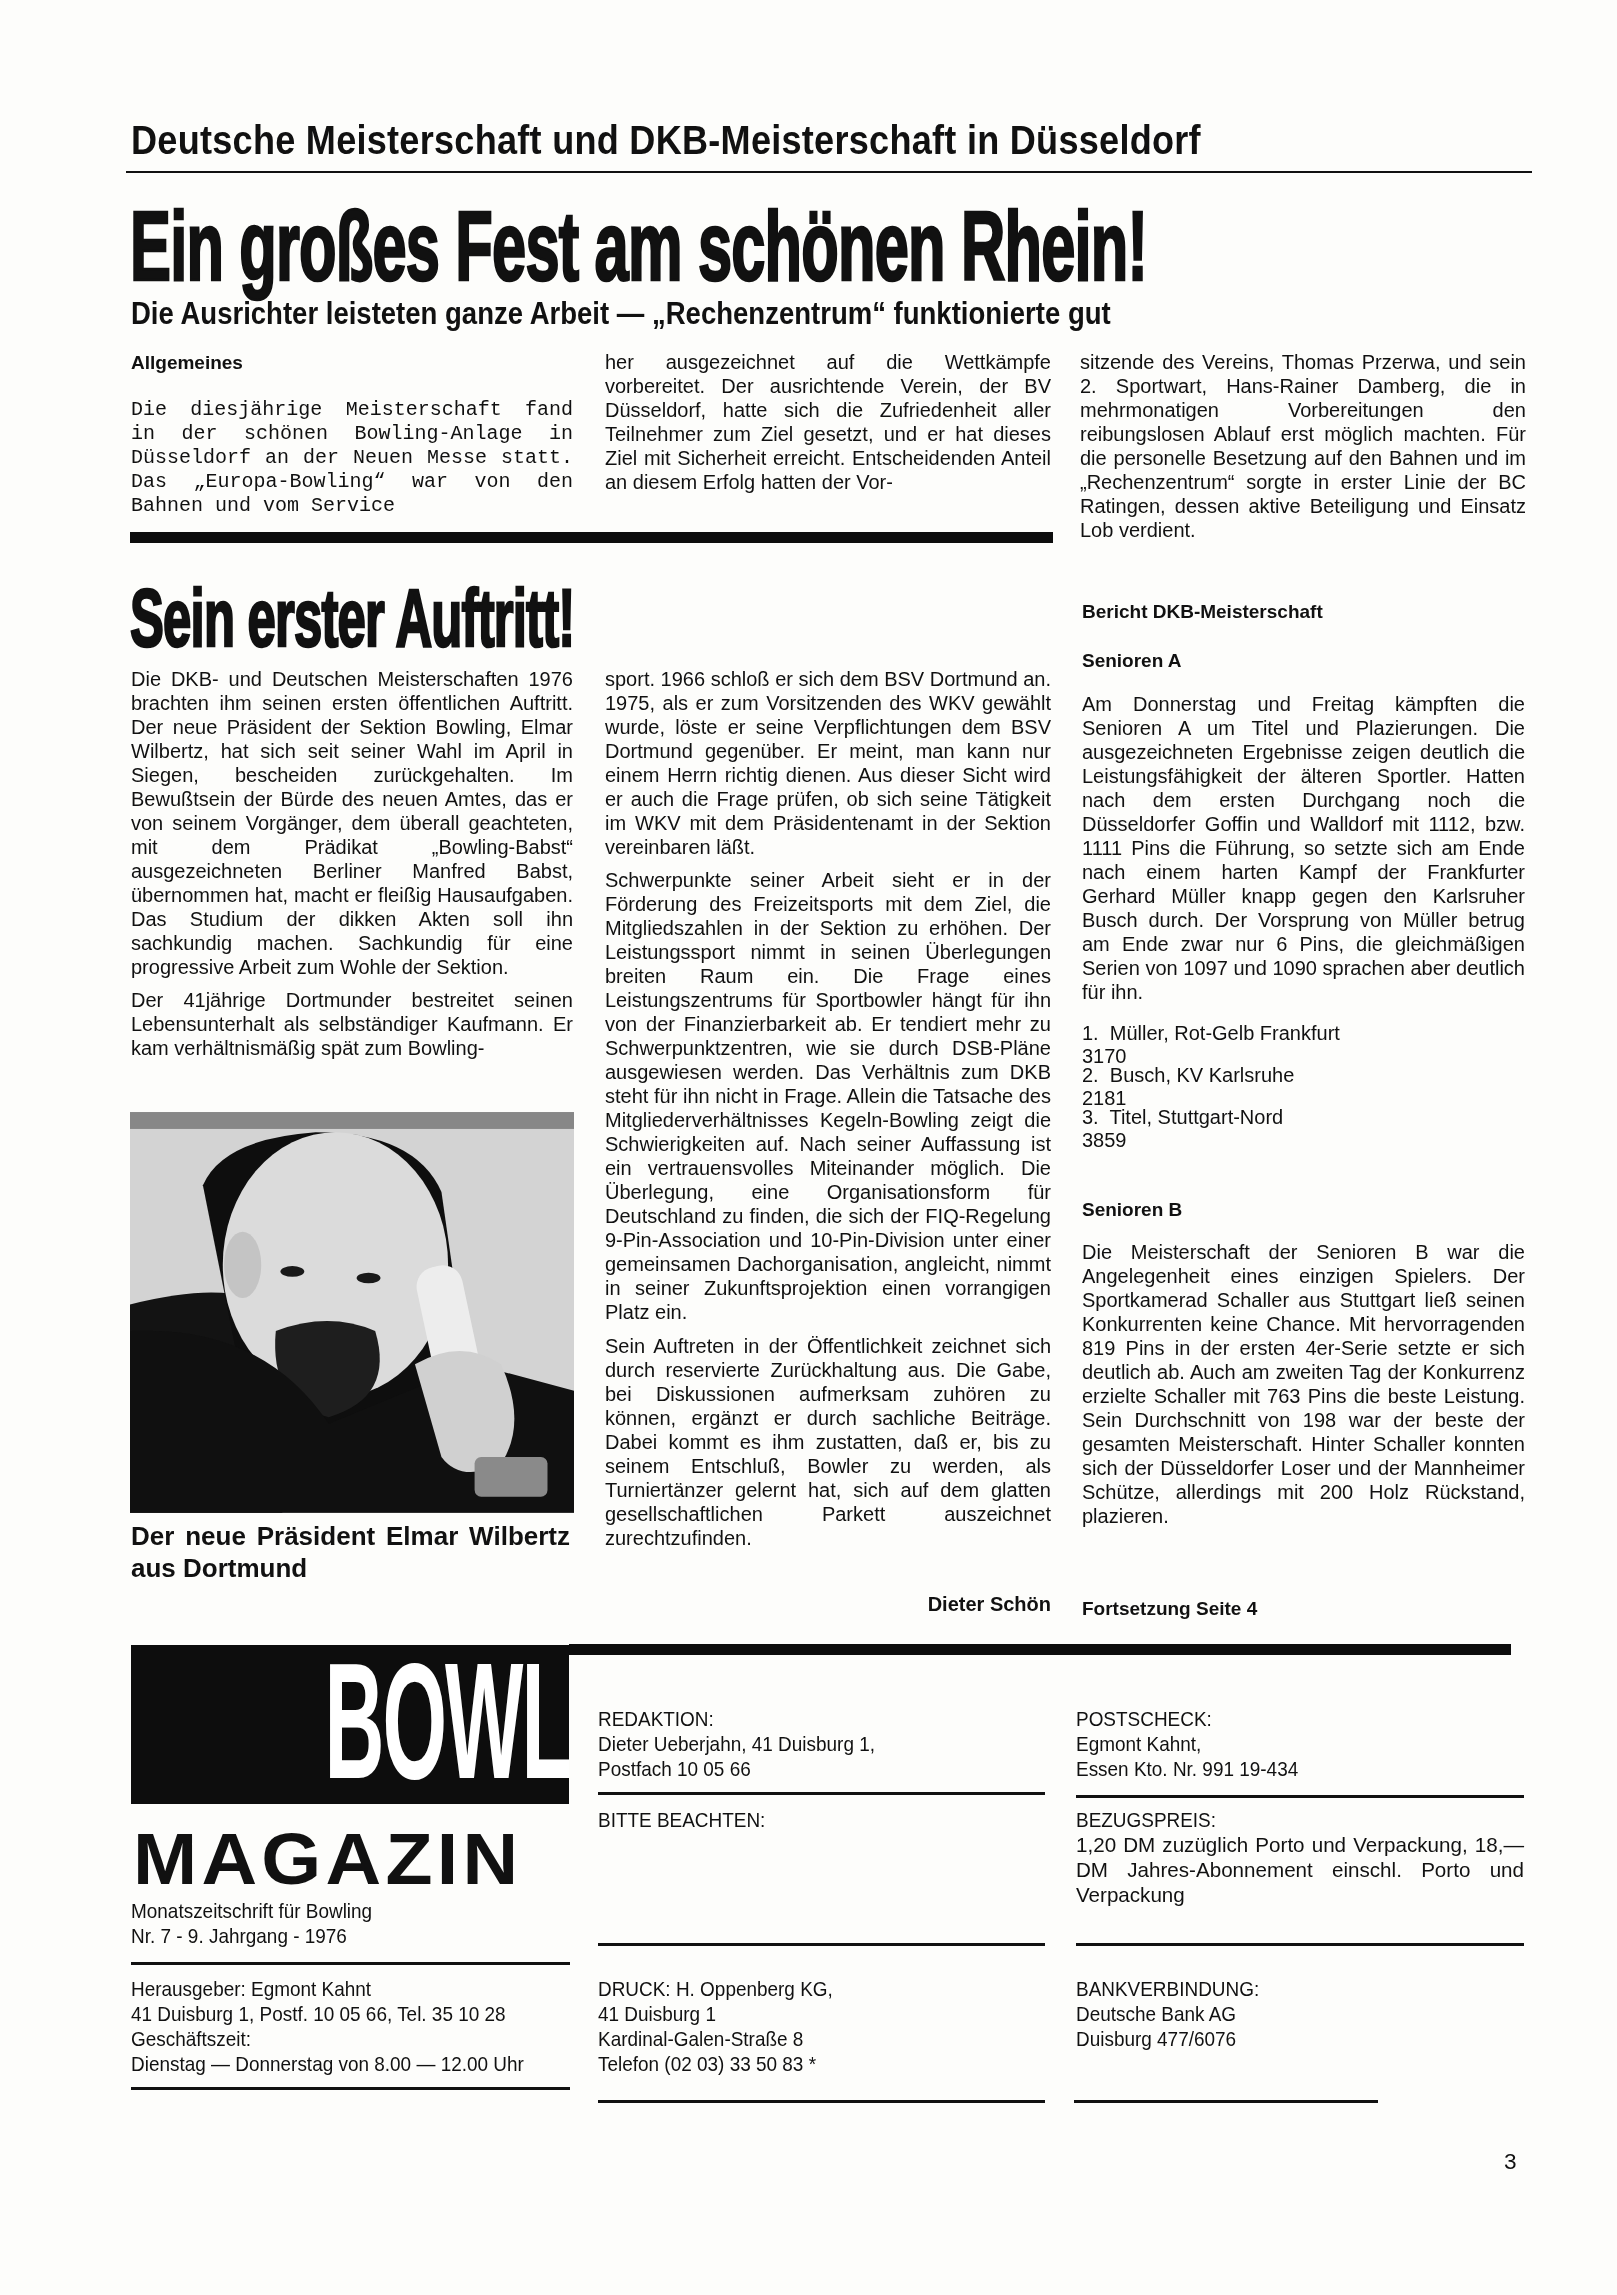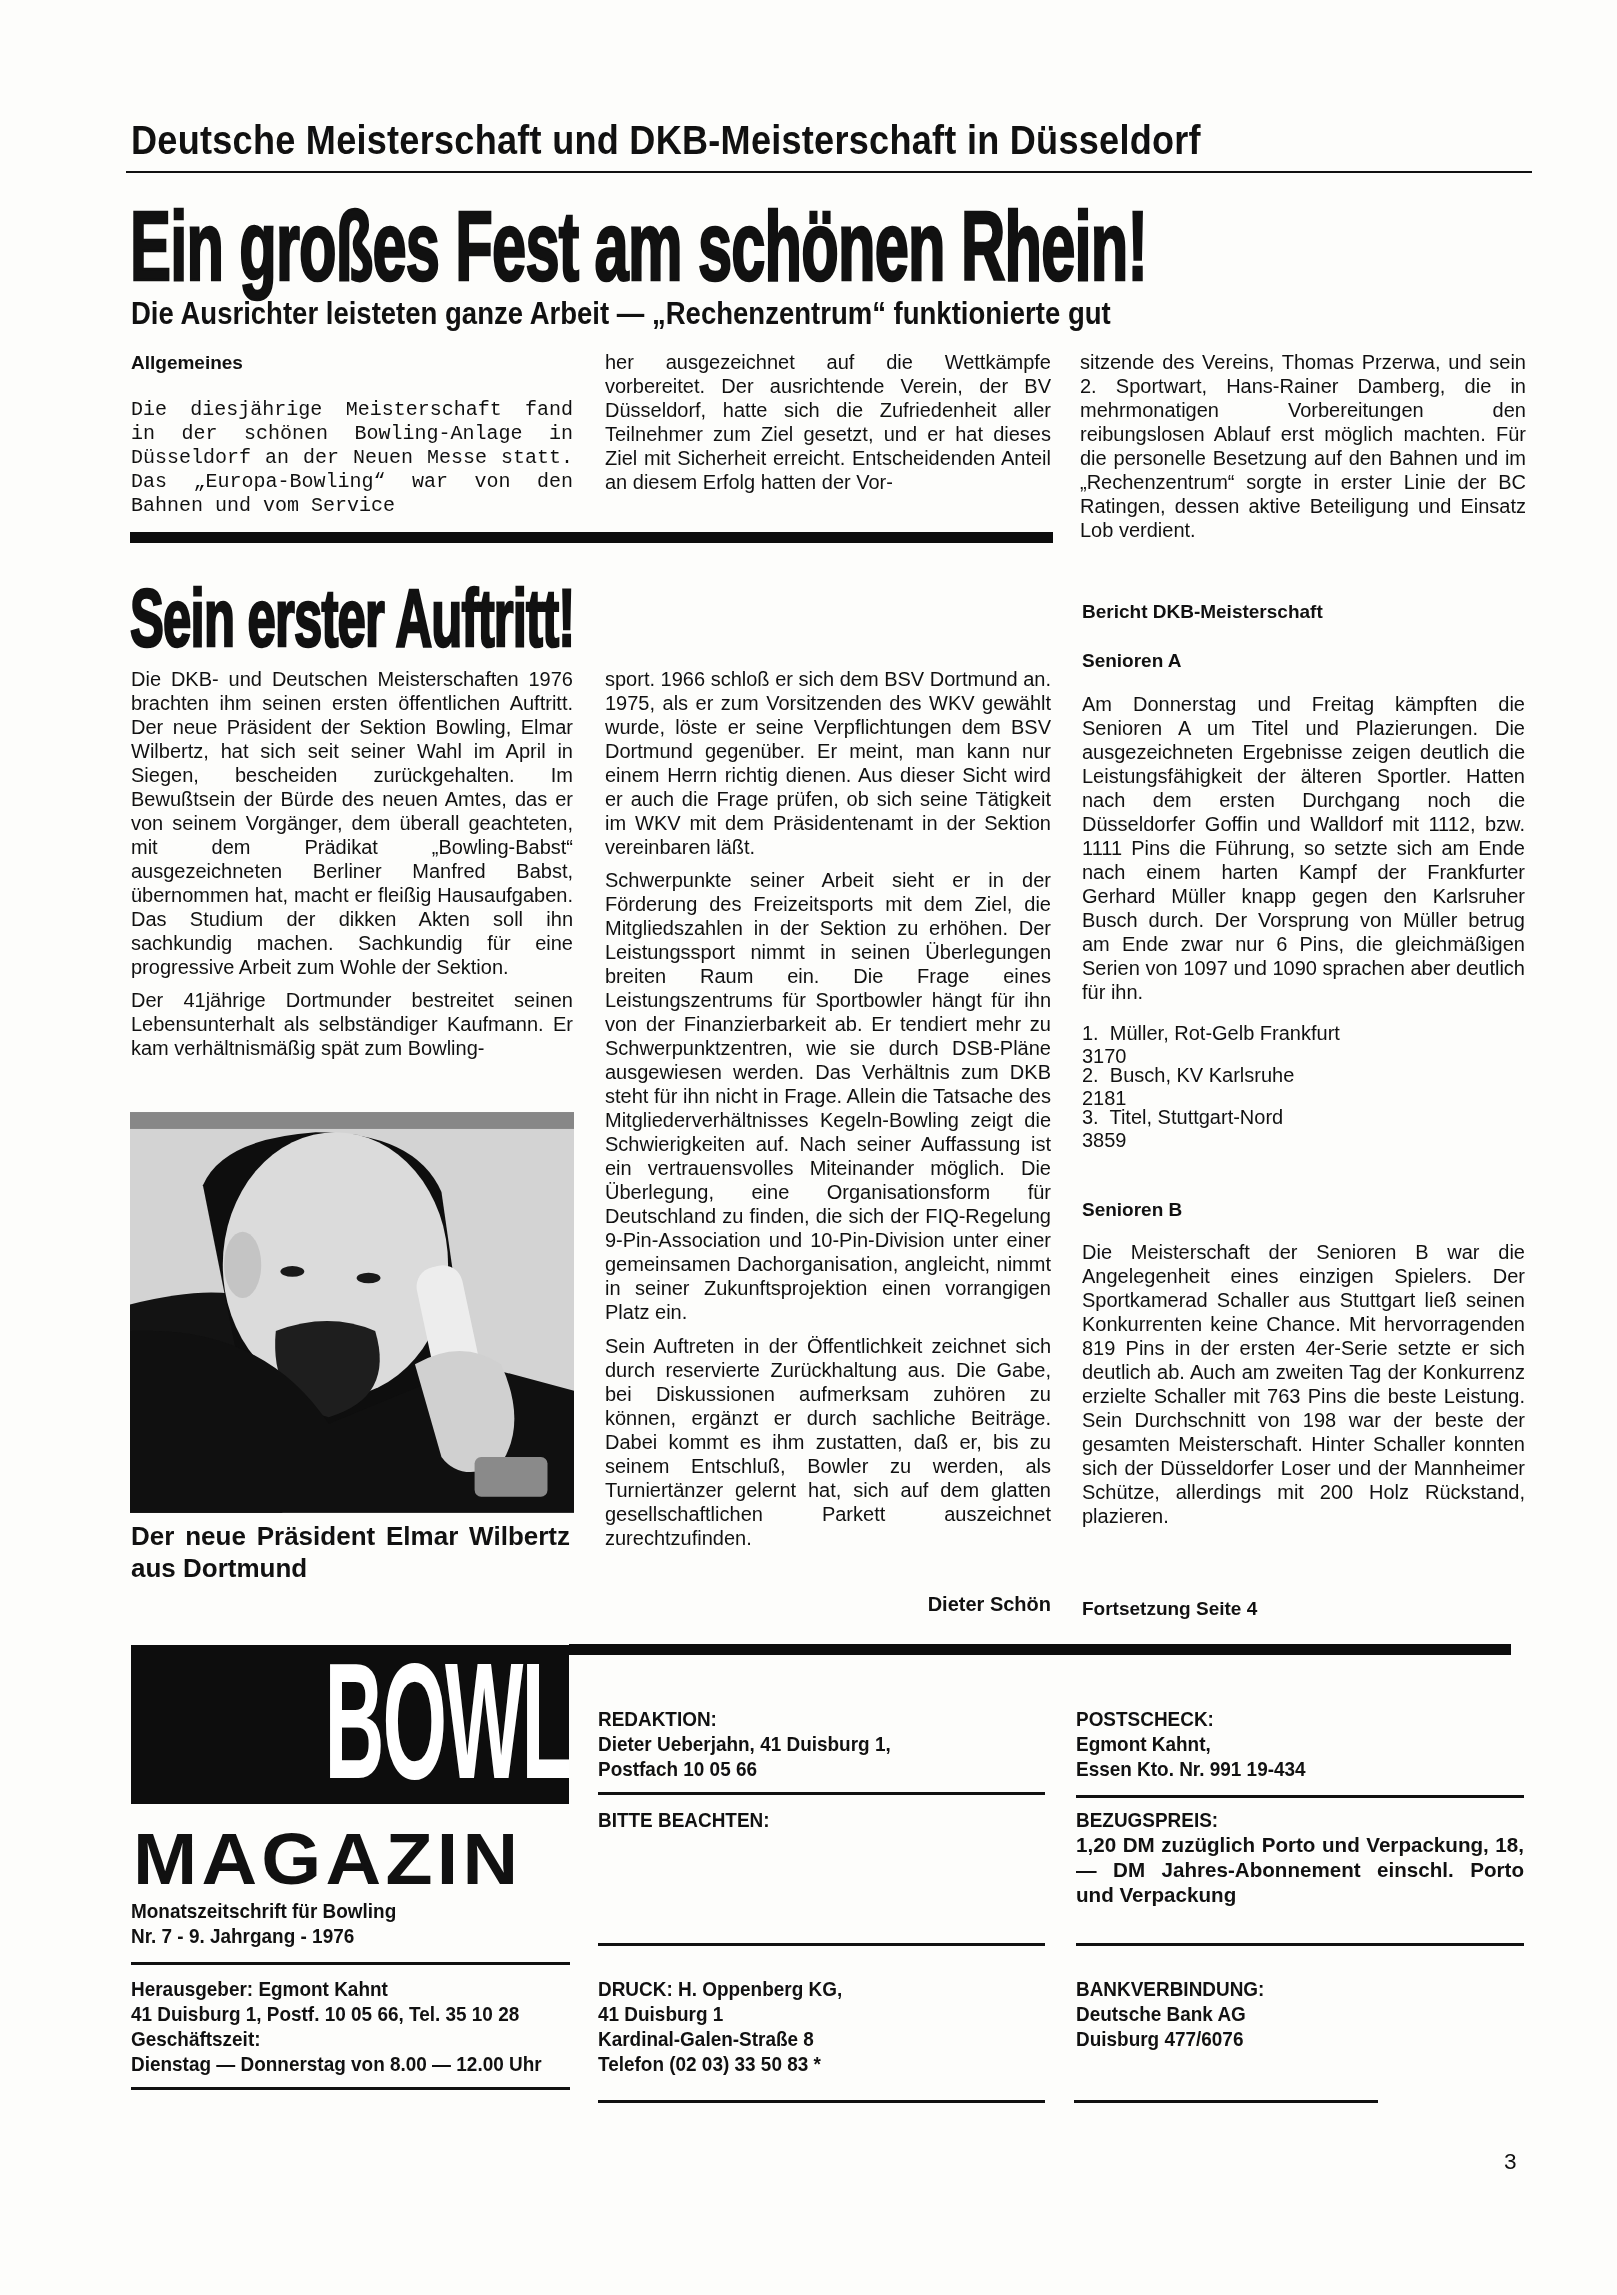--- a/index.html
+++ b/index.html
@@ -24,21 +24,21 @@
      linear-gradient(90deg, #2a2724 0%, #1d1b19 50%, #c9c6bf 85%, #d2cfc8 100%);
      filter: contrast(1.1) grayscale(1); }
   .caption { font-size: 26px; font-weight: 700; line-height: 32px; text-align: justify; text-align-last: auto; }
   .results { font-size: 20px; }
   .results .row { display: flex; justify-content: space-between; height: 42px; flex-direction: column; }
   .mast-box { background: #0d0d0d; color: #fff; text-align: center; overflow: hidden; }
   .mast-word { font-family: "Liberation Sans", sans-serif; font-weight: 900; font-size: 166px; line-height: 1;
                display: inline-block; transform: scaleX(0.5); transform-origin: center top; letter-spacing: -4px; }
   .magazin { font-family: "Liberation Sans", sans-serif; font-weight: 900; font-size: 72px; letter-spacing: 4px;
              transform: scaleX(1.07); transform-origin: left; white-space: nowrap; line-height: 1; }
-  .imp { font-weight: 700; font-size: 20.6px; line-height: 25px; }
+  .imp { font-weight: 400; font-size: 20.6px; line-height: 25px; }
   .imp .t { transform: scaleX(0.92); transform-origin: left; white-space: nowrap; display: block; }
   .imp .j { text-align: justify; }
   .page-num { font-size: 22.6px; }
 </style>
 </head>
 <body>
 
 <div class="abs kicker">Deutsche Meisterschaft und DKB-Meisterschaft in Düsseldorf</div>
 <div class="abs rule-thin" style="left:126px; top:171px; width:1406px;"></div>
 <div class="abs headline" style="left:130px; top:196px;">Ein großes Fest am schönen Rhein!</div>

